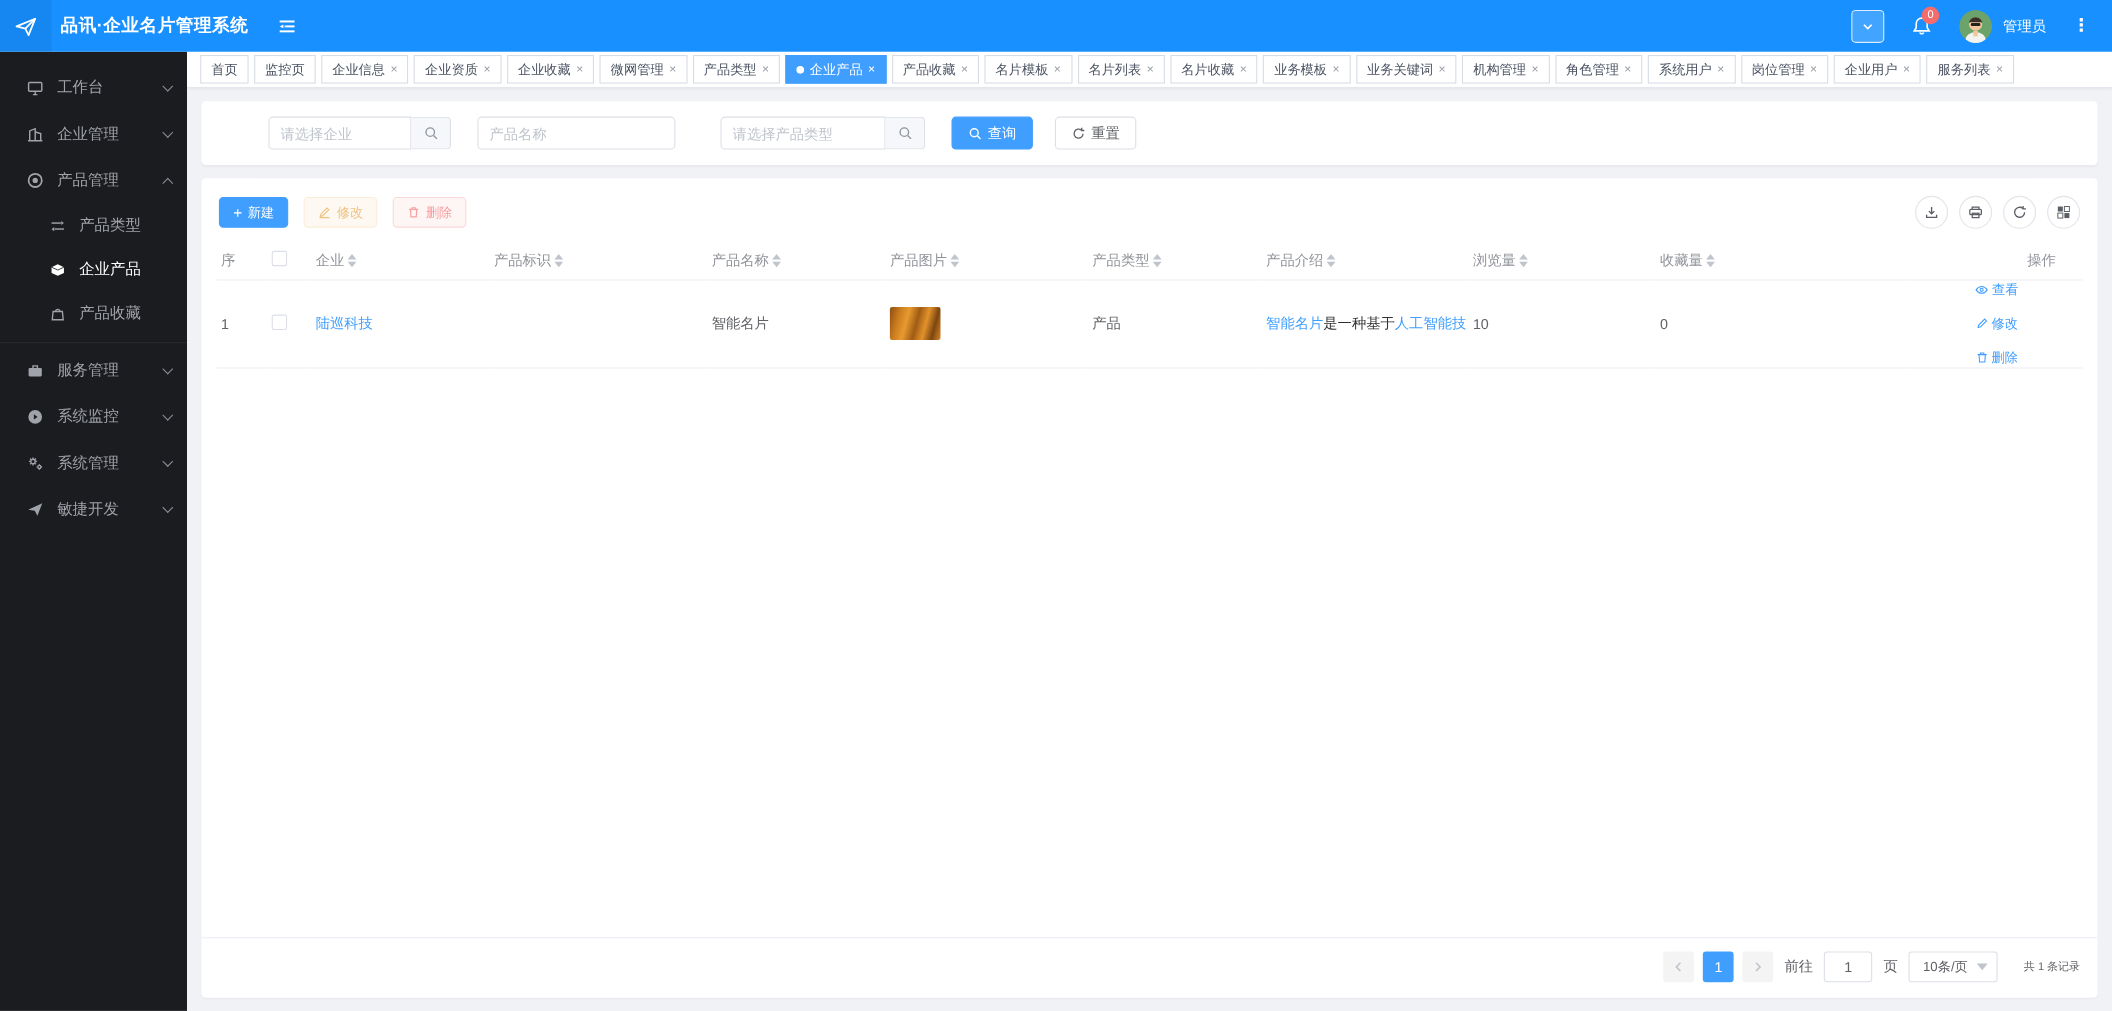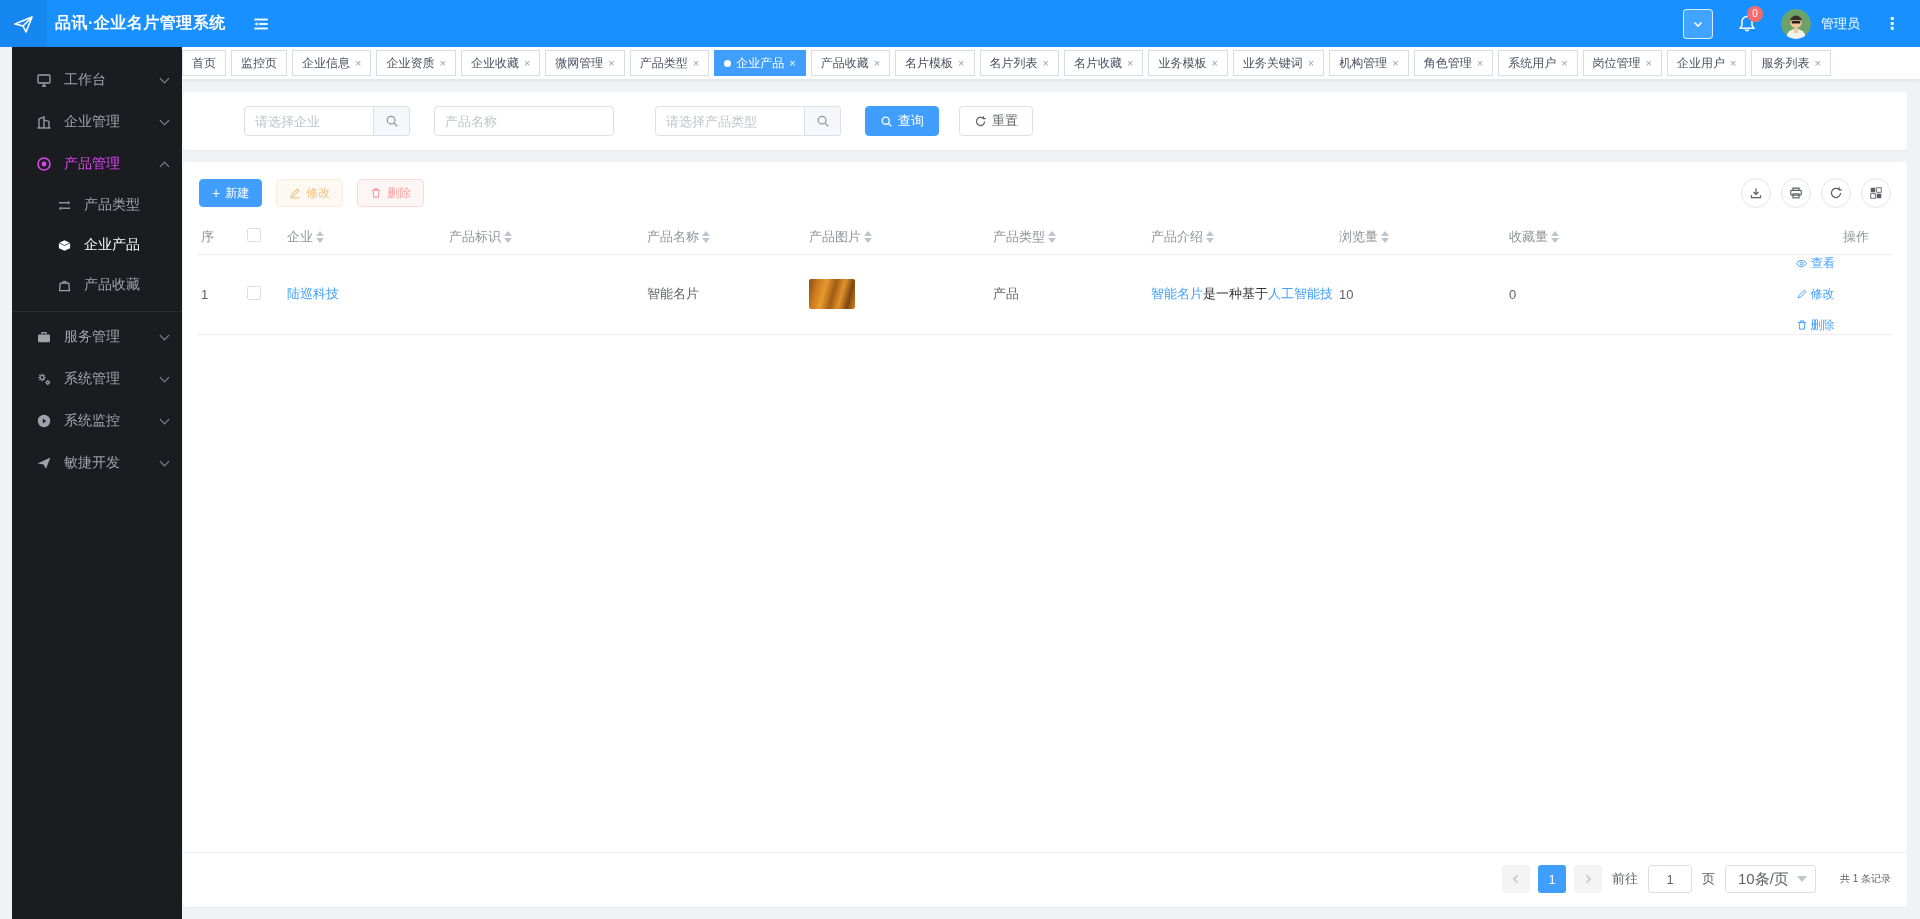--- a/index.html
+++ b/index.html
@@ -17,26 +17,26 @@
   .hdr-drop { width:30px; height:30px; border:1px solid rgba(255,255,255,.8); border-radius:4px;
     background:rgba(255,255,255,.18); display:flex; align-items:center; justify-content:center; cursor:pointer; }
   .bell-wrap { position:relative; cursor:pointer; display:flex; }
   .badge { position:absolute; top:-8px; left:10px; background:#f56c6c; color:#fff; font-size:10px;
     min-width:16px; height:16px; border-radius:8px; display:flex; align-items:center; justify-content:center; padding:0 4px; }
   .avatar { width:30px; height:30px; border-radius:50%; overflow:hidden; flex:0 0 auto; cursor:pointer; }
   .admin-name { font-size:13px; margin-left:-14px; }
   .vdots { font-size:16px; font-weight:bold; letter-spacing:0; cursor:pointer; line-height:14px; }
 
   
-  .sidebar { position:absolute; top:47px; left:12px; bottom:0; width:170px; background:#1b1c20; z-index:20; }
+  .sidebar { position:absolute; top:47px; left:0; bottom:0; width:170px; background:#1b1c20; z-index:20; }
   .menu { padding-top:12px; }
   .menu-item { height:42px; display:flex; align-items:center; padding:0 14px 0 24px; color:#a0a3aa;
     font-size:14px; cursor:pointer; }
   .menu-item .mi-label { margin-left:12px; flex:1; white-space:nowrap; }
-  .menu-item.active-trail { color:#d946ef;align-items:center; }
+  .menu-item.active-trail { color:#a3a3a3;align-items:center; }
   .submenu { padding-bottom:6px; border-bottom:1px solid #2a2b30; margin-bottom:4px; }
   .sub-item { height:40px; display:flex; align-items:center; padding-left:44px; color:#a0a3aa; font-size:14px; cursor:pointer; }
   .sub-item .mi-label { margin-left:12px; white-space:nowrap; }
   .sub-item.active { color:#ffffff; }
   .chev { width:7px; height:7px; border-right:1.5px solid #8a8d94; border-bottom:1.5px solid #8a8d94;
     transform:rotate(45deg); margin-top:-3px; }
   .chev.up { transform:rotate(-135deg); margin-top:4px; }
   .micon { width:16px; height:16px; flex:0 0 16px; display:flex; align-items:center; justify-content:center; }
 
   
@@ -97,21 +97,21 @@
   .card-footer { flex:0 0 auto; border-top:1px solid #ebeef5; margin:0 -14px; padding:12px 16px 14px 16px;
     display:flex; align-items:center; justify-content:flex-end; gap:8px; }
   .pg-btn { width:28px; height:28px; border-radius:3px; background:#f4f4f5; color:#c0c4cc;
     display:flex; align-items:center; justify-content:center; font-size:14px; cursor:pointer; }
   .pg-cur { width:28px; height:28px; border-radius:3px; background:#409eff; color:#fff;
     display:flex; align-items:center; justify-content:center; font-size:13px; cursor:pointer; }
   .pg-text { font-size:13px; color:#606266; margin:0 2px; }
   .pg-input { width:44px; height:28px; border:1px solid #dcdfe6; border-radius:3px; text-align:center;
     font-size:13px; color:#606266; outline:none; font-family:inherit; }
   .pg-select { height:28px; border:1px solid #dcdfe6; border-radius:3px; display:flex; align-items:center;
-    padding:0 8px 0 12px; gap:8px; font-size:15px; color:#606266; cursor:pointer; background:#fff; }
+    padding:0 8px 0 12px; gap:8px; font-size:12px; color:#606266; cursor:pointer; background:#fff; }
   .sel-chev { width:0; height:0; border-left:5px solid transparent; border-right:5px solid transparent;
     border-top:6px solid #c0c4cc; }
   .total { font-size:10px; color:#606266; margin-left:16px; }
   svg { display:block; }
 </style>
 </head>
 <body>
 
 <div class="header">
   <div class="logo-box">
@@ -231,38 +231,38 @@
         <svg width="16" height="16" viewBox="0 0 16 16" fill="currentColor">
             <rect x="2" y="5.6" width="12" height="7.6" rx="1"></rect>
             <path d="M6 5.6V3.6h4v2" fill="none" stroke="currentColor" stroke-width="1.3"></path>
           </svg>
       </span>
       <span class="mi-label">服务管理</span>
       <span class="chev"></span>
     </div>
     <div class="menu-item">
       <span class="micon">
+        <svg width="16" height="16" viewBox="0 0 16 16">
+            <circle cx="8" cy="8" r="6.2" fill="currentColor"></circle>
+            <path d="M6.8 5.6l3.4 2.4-3.4 2.4z" fill="#1b1c20"></path>
+          </svg>
+      </span>
+      <span class="mi-label">系统监控</span>
+      <span class="chev"></span>
+    </div>
+    <div class="menu-item">
+      <span class="micon">
         <svg width="16" height="16" viewBox="0 0 16 16" fill="none" stroke="currentColor" stroke-width="1.2">
           <circle cx="6" cy="6.5" r="2"></circle>
             <path d="M6 2.8v1.4M6 8.8v1.4M2.3 6.5h1.4M8.3 6.5h1.4M3.4 3.9l1 1M7.6 8.1l1 1M8.6 3.9l-1 1M4.4 8.1l-1 1"></path>
           <circle cx="11.8" cy="11.5" r="1.4"></circle>
             <path d="M11.8 9v1M11.8 13v1M9.3 11.5h1M13.3 11.5h1"></path>
         </svg>
       </span>
       <span class="mi-label">系统管理</span>
-      <span class="chev"></span>
-    </div>
-    <div class="menu-item">
-      <span class="micon">
-        <svg width="16" height="16" viewBox="0 0 16 16">
-            <circle cx="8" cy="8" r="6.2" fill="currentColor"></circle>
-            <path d="M6.8 5.6l3.4 2.4-3.4 2.4z" fill="#1b1c20"></path>
-          </svg>
-      </span>
-      <span class="mi-label">系统监控</span>
       <span class="chev"></span>
     </div>
     <div class="menu-item">
       <span class="micon">
         <svg width="16" height="16" viewBox="0 0 16 16" fill="currentColor">
             <path d="M1.6 8.4L14.4 2.6 10 13.8 7.6 9.4z"></path>
           </svg>
       </span>
       <span class="mi-label">敏捷开发</span>
       <span class="chev"></span>

